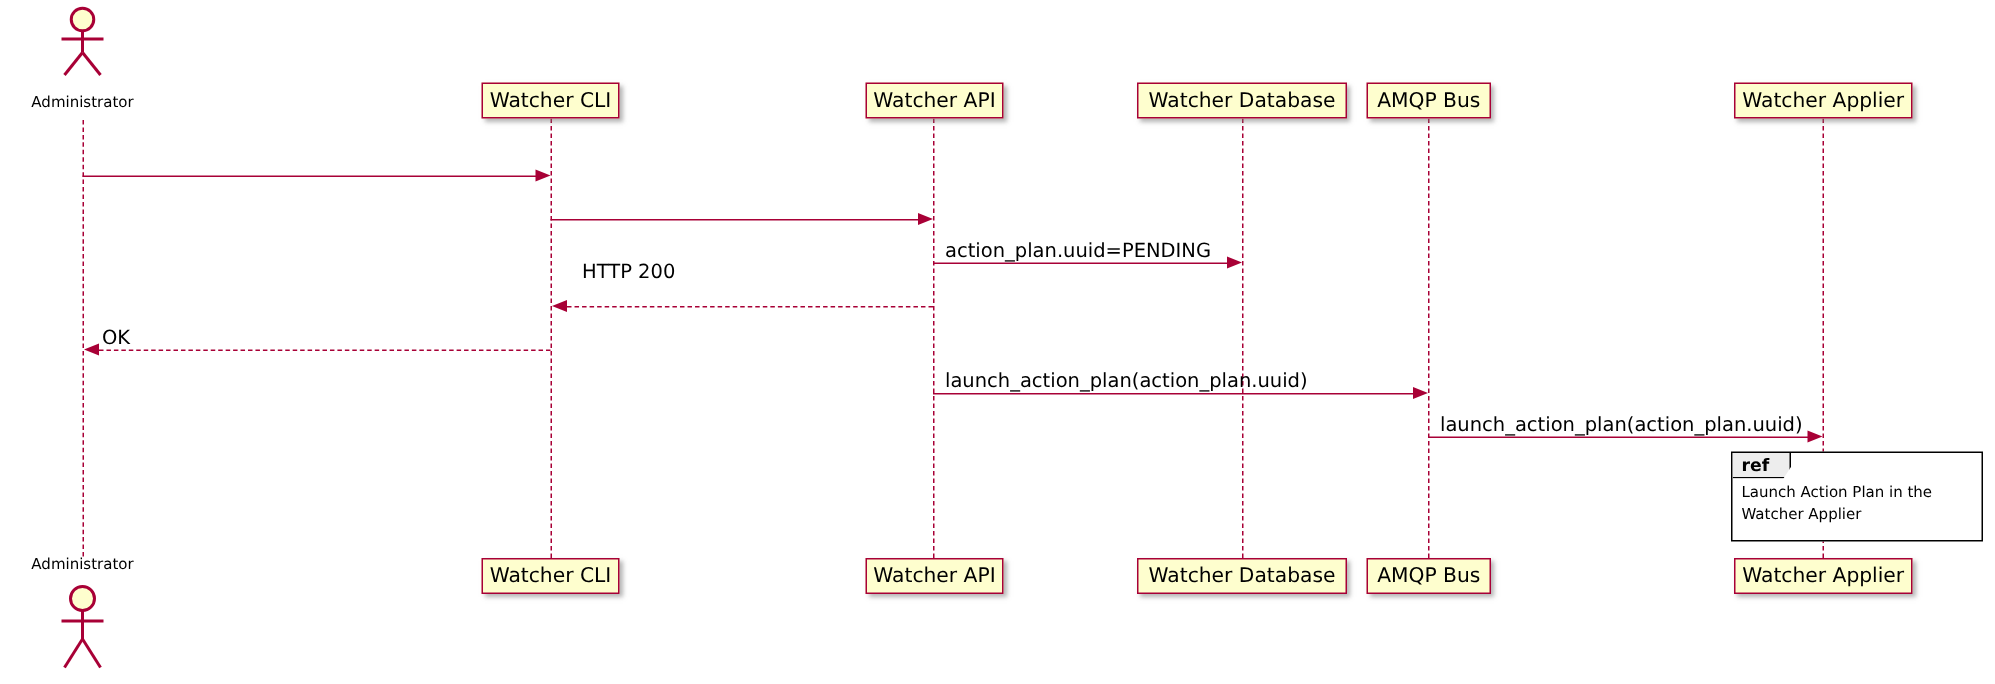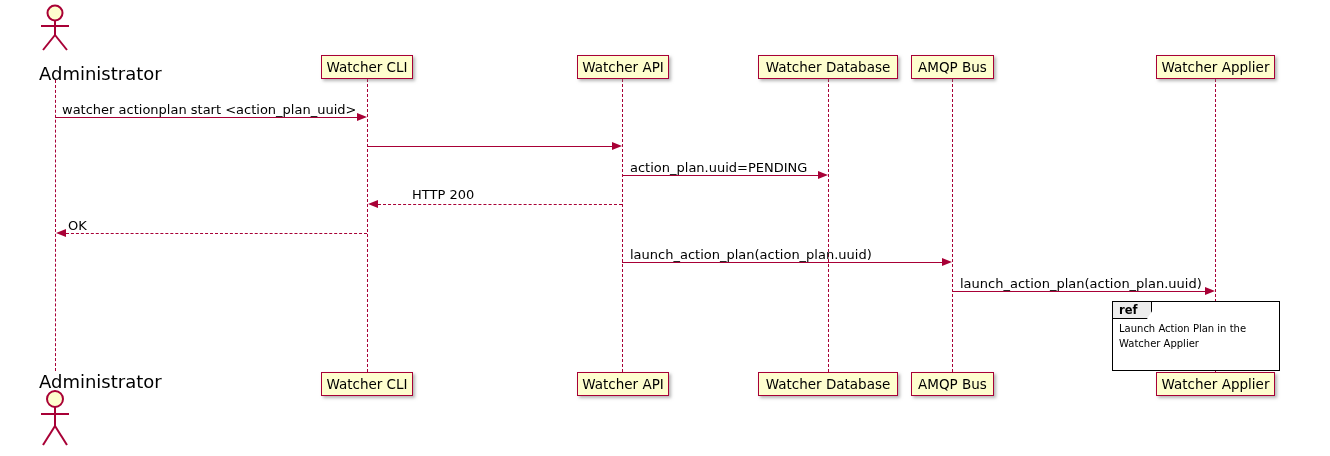--- a/index.html
+++ b/index.html
@@ -10,21 +10,21 @@
   .lifeline { position:absolute; width:0; border-left:1px dashed #A80036; }
 
   .participant {
     position:absolute; height:24px;
     background:#FEFECE; border:1.5px solid #A80036;
     box-shadow:2px 2px 3px rgba(120,120,120,0.55);
     display:flex; align-items:center; justify-content:center;
     font-size:13.5px; white-space:nowrap;
   }
 
-  .actor-label { position:absolute; width:110px; text-align:center; font-size:18px;padding-left:39px; }
+  .actor-label { position:absolute; width:110px; text-align:center; font-size:10px; }
   .actor-figure { position:absolute; }
 
   .msg-label { position:absolute; font-size:13px; white-space:nowrap; }
   .msg-line { position:absolute; height:0; border-top:1px solid #A80036; }
   .msg-line.dashed { border-top-style:dashed; }
   .arrow { position:absolute; width:0; height:0; border-top:4px solid transparent; border-bottom:4px solid transparent; }
   .arrow.right { border-left:10px solid #A80036; }
   .arrow.left  { border-right:10px solid #A80036; }
 
   .ref-box { position:absolute; background:#fff; border:1.6px solid #000; }
@@ -72,48 +72,47 @@
   <div class="participant" style="left:758px;  top:55px; width:140px;">Watcher Database</div>
   <div class="participant" style="left:911px;  top:55px; width:83px;">AMQP Bus</div>
   <div class="participant" style="left:1156px; top:55px; width:119px;">Watcher Applier</div>
 
   <div class="participant" style="left:321px;  top:372px; width:92px;">Watcher CLI</div>
   <div class="participant" style="left:577px;  top:372px; width:92px;">Watcher API</div>
   <div class="participant" style="left:758px;  top:372px; width:140px;">Watcher Database</div>
   <div class="participant" style="left:911px;  top:372px; width:83px;">AMQP Bus</div>
   <div class="participant" style="left:1156px; top:372px; width:119px;">Watcher Applier</div>
 
-  <div class="msg-label" style="left:62px; top:102px;">watcher actionplan start &lt;action_plan_uuid&gt;</div>
   <div class="msg-line" style="left:55px; top:117px; width:303px;"></div>
   <div class="arrow right" style="left:357px; top:113px;"></div>
 
   <div class="msg-line" style="left:367px; top:146px; width:246px;"></div>
   <div class="arrow right" style="left:612px; top:142px;"></div>
 
   <div class="msg-label" style="left:630px; top:160px;">action_plan.uuid=PENDING</div>
   <div class="msg-line" style="left:622px; top:175px; width:197px;"></div>
   <div class="arrow right" style="left:818px; top:171px;"></div>
 
-  <div class="msg-label" style="left:388px; top:187px;margin-left:24px;">HTTP 200</div>
+  <div class="msg-label" style="left:388px; top:174px;">HTTP 200</div>
   <div class="msg-line dashed" style="left:378px; top:204px; width:244px;"></div>
   <div class="arrow left" style="left:368px; top:200px;"></div>
 
   <div class="msg-label" style="left:68px; top:218px;">OK</div>
   <div class="msg-line dashed" style="left:66px; top:233px; width:301px;"></div>
   <div class="arrow left" style="left:56px; top:229px;"></div>
 
   <div class="msg-label" style="left:630px; top:247px;">launch_action_plan(action_plan.uuid)</div>
   <div class="msg-line" style="left:622px; top:262px; width:321px;"></div>
   <div class="arrow right" style="left:942px; top:258px;"></div>
 
   <div class="msg-label" style="left:960px; top:276px;">launch_action_plan(action_plan.uuid)</div>
   <div class="msg-line" style="left:952px; top:291px; width:254px;"></div>
   <div class="arrow right" style="left:1205px; top:287px;"></div>
 
-  <div class="ref-box" style="left:1112px; top:301px; width:168px; height:70px;text-decoration:underline;">
+  <div class="ref-box" style="left:1154px; top:301px; width:168px; height:60px;text-decoration:underline;">
     <div class="ref-tag">ref</div>
     <div class="ref-text">
       <div>Launch Action Plan in the</div>
       <div>Watcher Applier</div>
     </div>
   </div>
 
 </div>
 
 </body></html>

